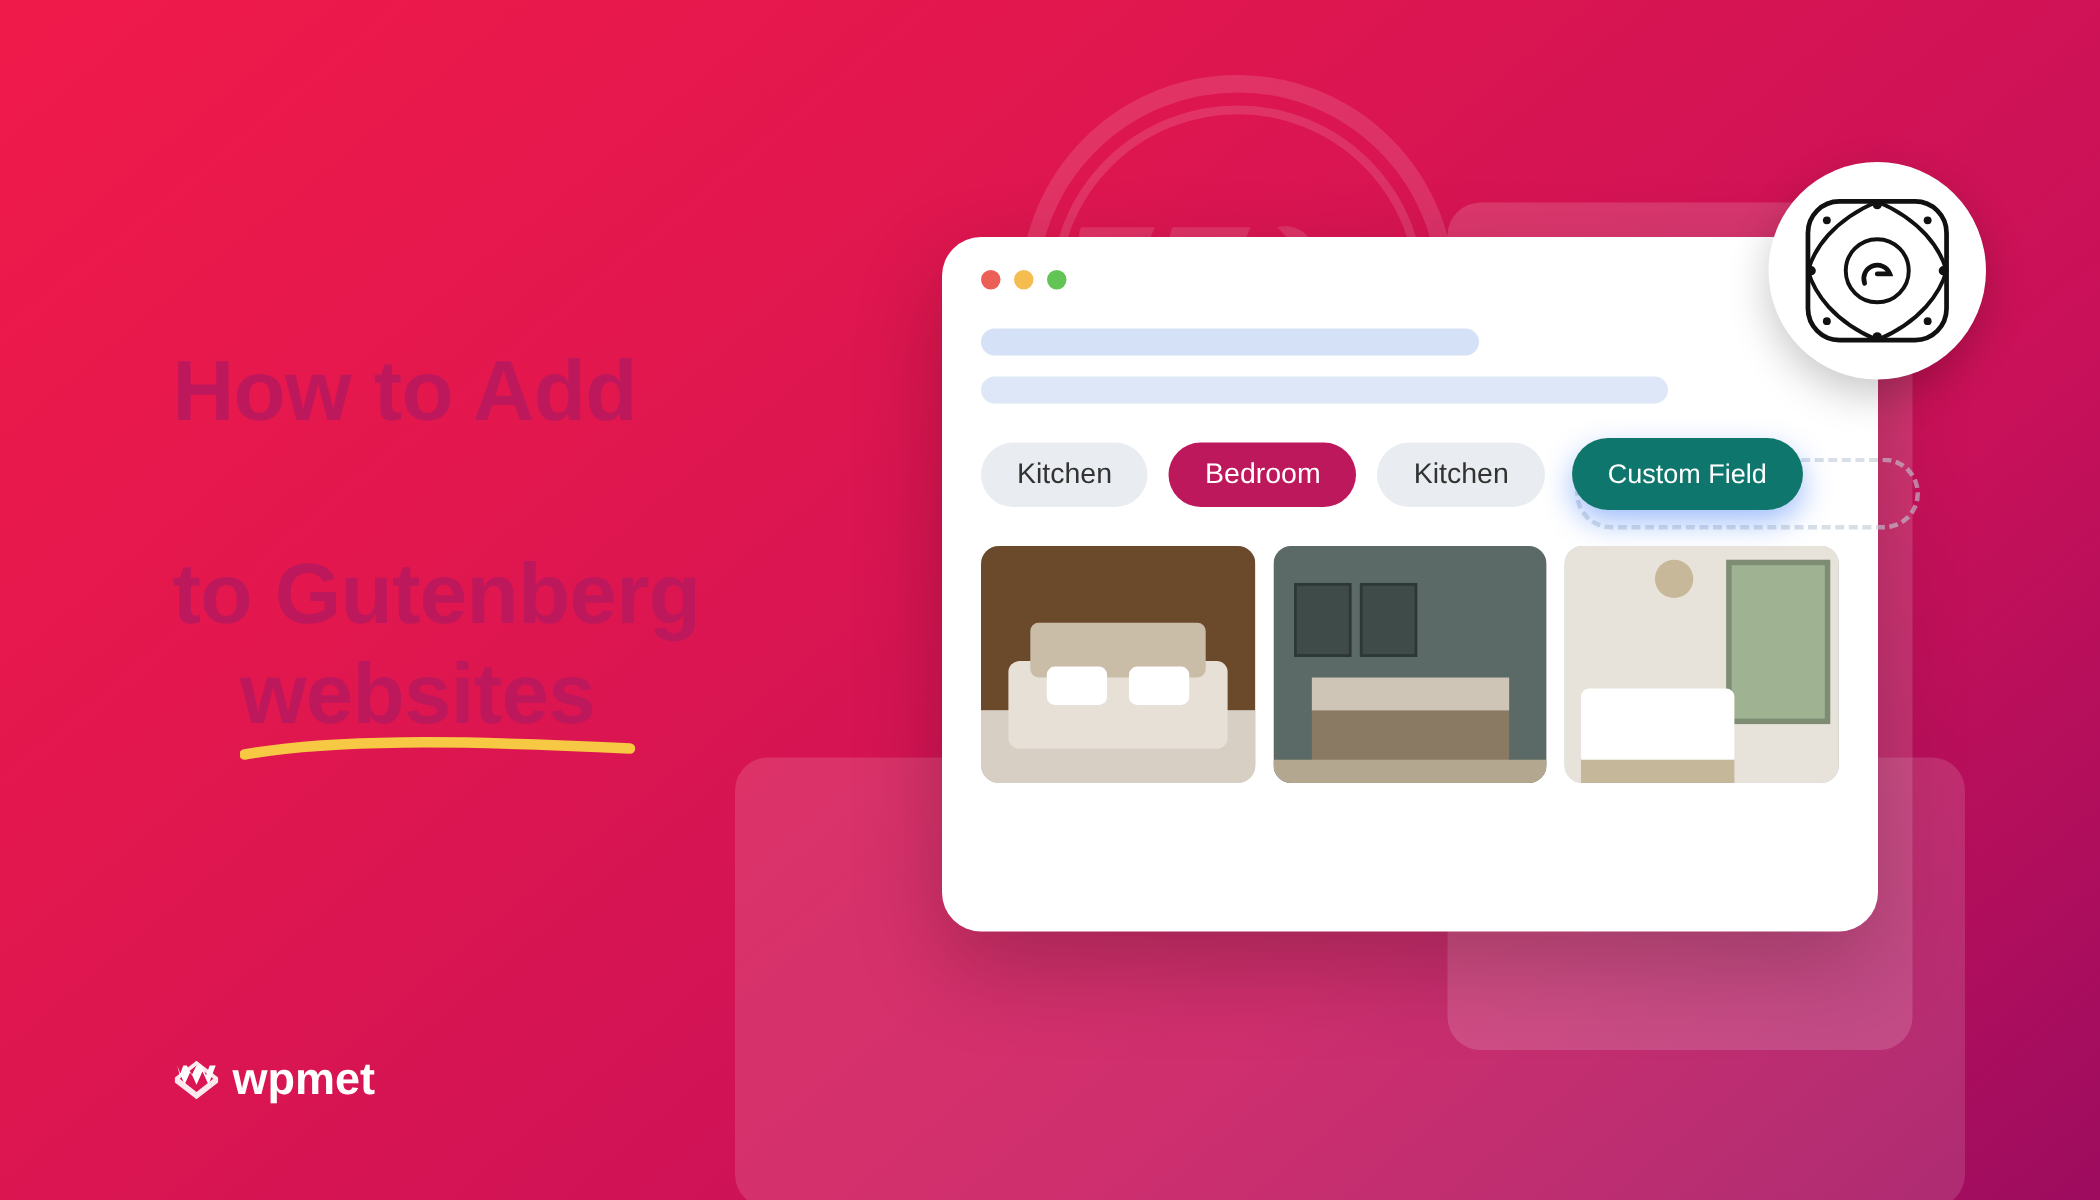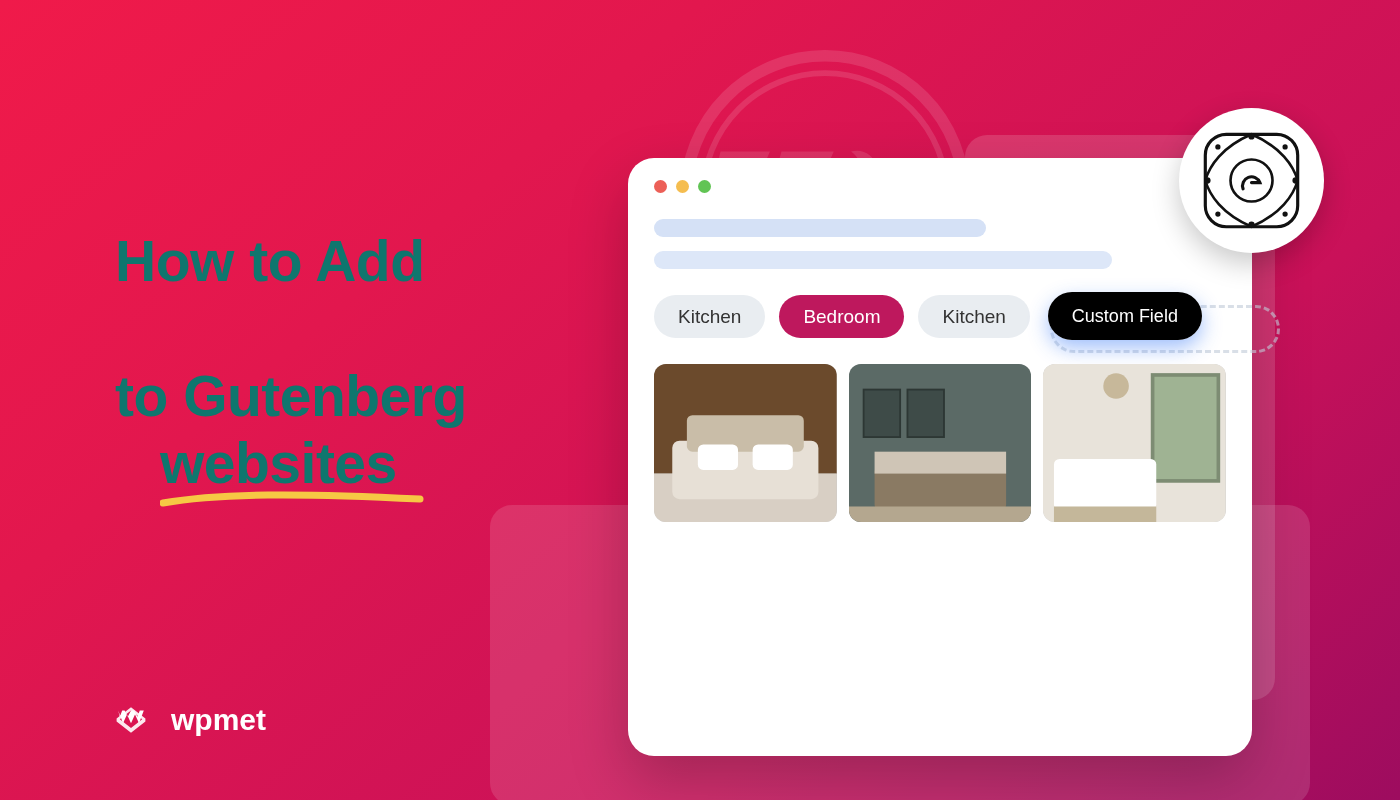--- a/index.html
+++ b/index.html
@@ -6,42 +6,42 @@
 body { width:1400px; height:800px; overflow:hidden; font-family:"Helvetica Neue",Arial,sans-serif; background:linear-gradient(140deg,#f01a4a 0%,#e2174e 30%,#c91159 70%,#9d0c5f 100%); position:relative; }
 
 
 .wp-mark { position:absolute; top:50px; left:680px; width:290px; height:290px; opacity:.12; }
 
 
 .ghost1 { position:absolute; top:135px; left:965px; width:310px; height:565px; background:rgba(255,255,255,.15); border-radius:22px; }
 .ghost2 { position:absolute; top:505px; left:490px; width:820px; height:300px; background:rgba(255,255,255,.13); border-radius:22px; }
 
 
-.headline { position:absolute; top:228px; left:115px; color:#0f766e; font-weight:800; font-size:57px; line-height:1.18; letter-spacing:-.5px; }
+.headline { position:absolute; top:228px; left:115px; color:#be185d; font-weight:800; font-size:57px; line-height:1.18; letter-spacing:-.5px; }
 .headline .underline-wrap { position:relative; display:inline-block;margin-left:45px; }
 .headline svg.squiggle { position:absolute; left:0; bottom:-12px; width:265px; height:18px; }
 
 
-.brand { position:absolute; left:115px; bottom:63px; display:flex; align-items:center; color:#fff; font-weight:700; font-size:30px; gap:24px; }
+.brand { position:absolute; left:115px; bottom:63px; display:flex; align-items:center; color:#fff; font-weight:700; font-size:30px; gap:8px; }
 .brand-icon { width:32px; height:32px; }
 
 
-.card { position:absolute; top:158px; left:628px; width:624px; height:598px; background:#fff; border-radius:26px; box-shadow:0 24px 60px rgba(0,0,0,.22); padding:22px 26px; }
+.card { position:absolute; top:158px; left:628px; width:624px; height:463px; background:#fff; border-radius:26px; box-shadow:0 24px 60px rgba(0,0,0,.22); padding:22px 26px; }
 .traffic { display:flex; gap:9px; margin-bottom:26px; }
 .dot { width:13px; height:13px; border-radius:50%; }
 .dot.red{background:#ec5f57;} .dot.yellow{background:#f5bd4f;} .dot.green{background:#61c454;}
 
 .placeholder-row { height:18px; border-radius:9px; background:#dbe5f7; margin-bottom:14px; }
 .pr1{ width:58%; background:#d5e1f6;} .pr2{ width:80%; background:#dde7f8;}
 
 .chips { display:flex; gap:14px; margin-top:26px; align-items:center; position:relative; }
 .chip { padding:12px 24px; border-radius:999px; font-size:19px; font-weight:500; line-height:1; }
 .chip.light { background:#e9edf1; color:#333; }
 .chip.dark { background:#be185d; color:#fff; }
-.chip.blue { background:#000000; color:#fff; box-shadow:0 8px 20px rgba(44,114,246,.45); padding:14px 24px; font-size:18px; position:relative; }
+.chip.blue { background:#0f766e; color:#fff; box-shadow:0 8px 20px rgba(44,114,246,.45); padding:14px 24px; font-size:18px; position:relative; }
 .chip-slot { position:absolute; top:-2px; right:-78px; width:230px; height:48px; border:3px dashed #c1cbd8; border-radius:999px; opacity:.6; }
 
 .grid { display:flex; gap:12px; margin-top:26px; }
 .tile { flex:1; height:158px; border-radius:12px; background:#ccc; position:relative; overflow:hidden; }
 .tile .floor{position:absolute;inset:0;} 
 
 
 .badge { position:absolute; top:108px; right:76px; width:145px; height:145px; background:#fff; border-radius:50%; box-shadow:0 10px 28px rgba(0,0,0,.22); display:flex; align-items:center; justify-content:center; }
 .badge svg{ width:105px; height:105px; }
 

